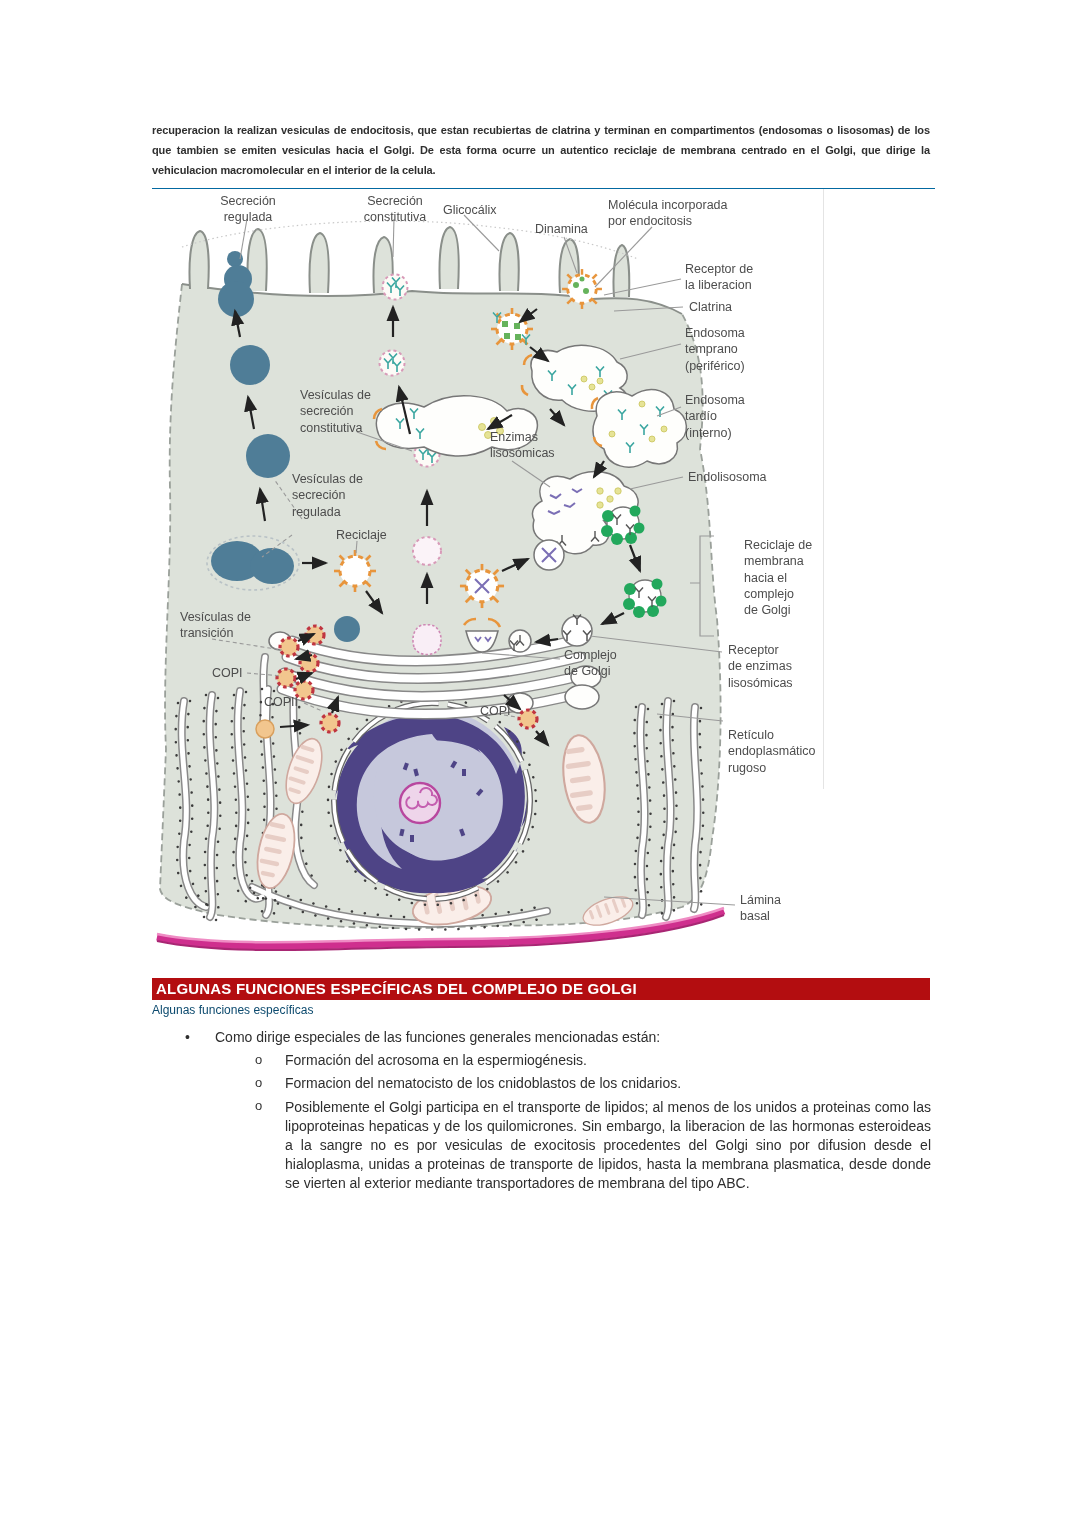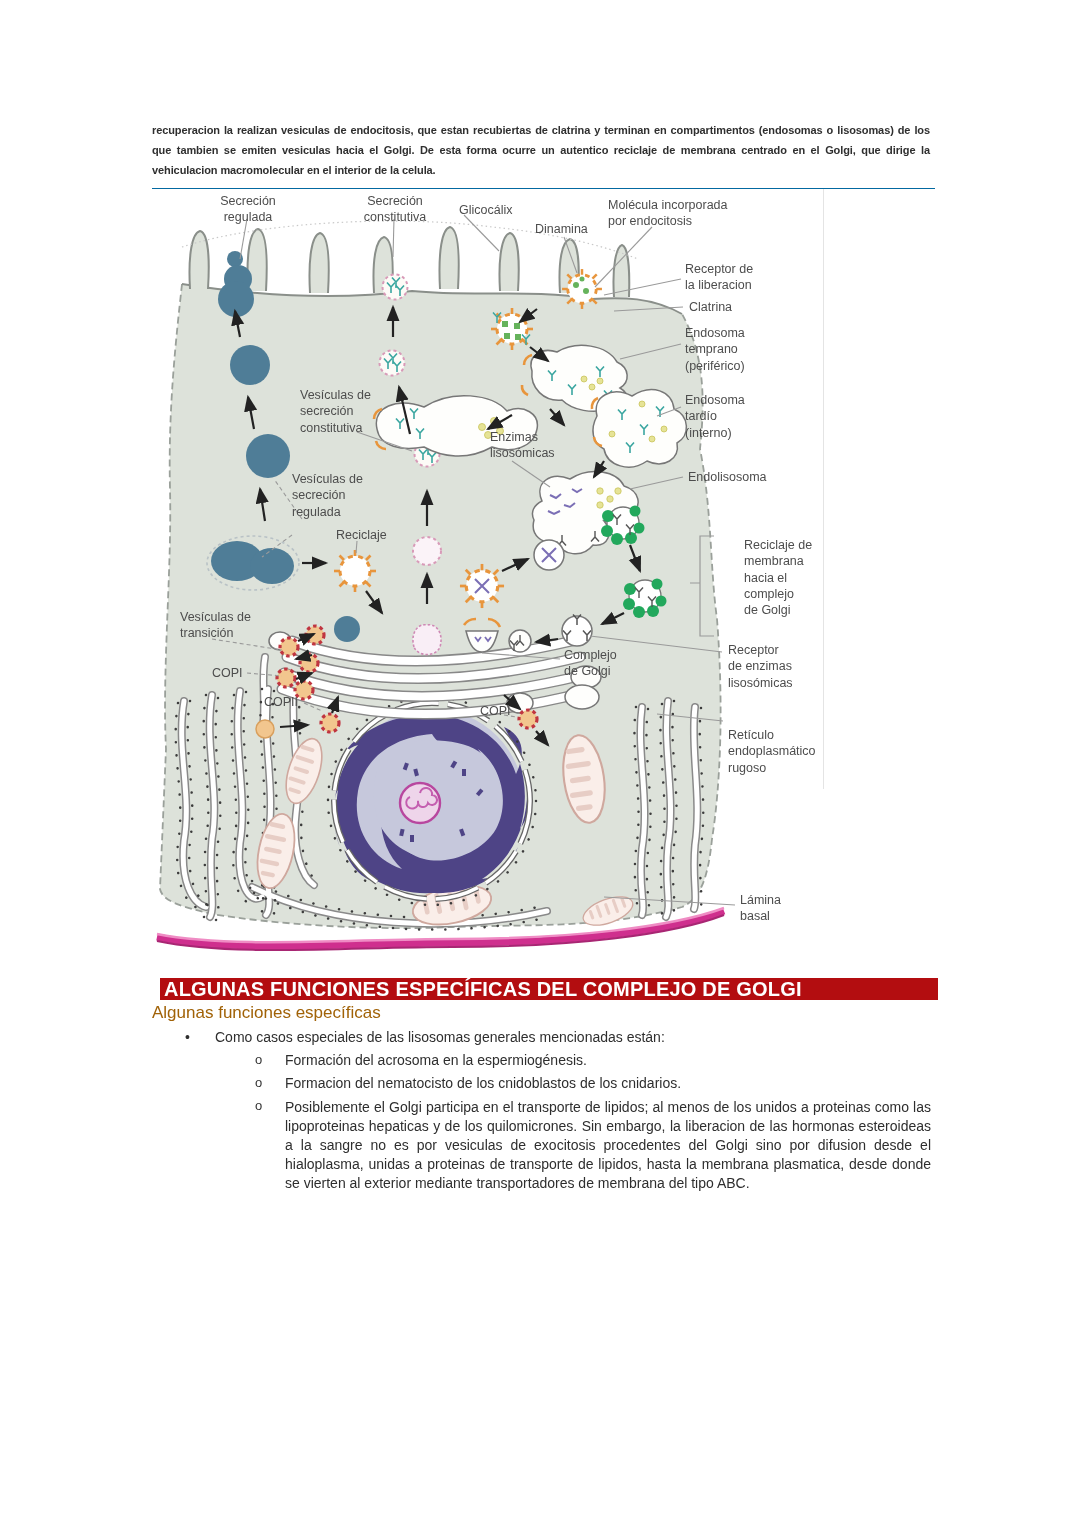--- a/index.html
+++ b/index.html
@@ -3,22 +3,22 @@
 <meta charset="utf-8">
 <style>
   html,body{margin:0;padding:0;background:#fff;}
   body{width:1080px;height:1527px;position:relative;font-family:"Liberation Sans",sans-serif;color:#2e2e2e;overflow:hidden;}
   .intro{position:absolute;left:152px;top:120px;width:778px;font-size:11px;line-height:20px;text-align:justify;color:#2f2f2f;font-weight:bold;font-family:"Liberation Sans",sans-serif;letter-spacing:-0.1px;}
   .figure{position:absolute;left:152px;top:188px;width:783px;height:776px;border-top:1px solid #0369a1;}
   .figure svg{position:absolute;left:0;top:0;}
   .fig-vline{position:absolute;left:671px;top:0;width:1px;height:600px;background:#e4e4e4;}
   .fig-label{position:absolute;font-size:12.5px;line-height:1.3;color:#4d4d4d;white-space:pre-line;}
   .fig-label.c{text-align:center;}
-  .section-bar{position:absolute;left:160px;top:978px;width:778px;height:22px;line-height:22px;padding-left:4px;box-sizing:border-box;font-size:20px;font-weight:bold;letter-spacing:0.2px;}
-  .subtitle{position:absolute;left:152px;top:1003px;font-size:17px;color:#a16207;}
+  .section-bar{position:absolute;left:152px;top:978px;width:778px;height:22px;line-height:22px;padding-left:4px;box-sizing:border-box;font-size:15px;font-weight:bold;letter-spacing:0.2px;}
+  .subtitle{position:absolute;left:152px;top:1003px;font-size:12px;color:#0c4a6e;}
   .bullet-row{position:absolute;display:flex;}
   .bullet-glyph{width:30px;font-size:14px;}
   .b-main{left:185px;top:1029px;width:720px;font-size:14px;}
   .sub-row{position:absolute;display:flex;}
   .sub-glyph{width:30px;font-size:13px;color:#333;}
   .s1{left:255px;top:1052px;width:680px;font-size:14px;}
   .s2{left:255px;top:1075px;width:680px;font-size:14px;}
   .s3{left:255px;top:1098px;width:676px;font-size:14px;}
   .s3 .sub-text{text-align:justify;line-height:19px;}
   .sub-text{flex:1;}
@@ -422,21 +422,21 @@
       <path d="M562,347 L548,347 L548,447 L562,447 M548,394 L538,394" fill="none" stroke="#9a9a9a" stroke-width="1.2"></path>
     </g>
   </svg>
 
   <div class="fig-vline"></div>
 
   <div class="fig-label c" style="left:52px;top:4px;width:88px">Secreción
 regulada</div>
   <div class="fig-label c" style="left:196px;top:4px;width:94px">Secreción
 constitutiva</div>
-  <div class="fig-label" style="left:307px;top:13px">Glicocálix</div>
+  <div class="fig-label" style="left:291px;top:13px">Glicocálix</div>
   <div class="fig-label" style="left:383px;top:32px">Dinamina</div>
   <div class="fig-label" style="left:456px;top:8px;width:145px">Molécula incorporada
 por endocitosis</div>
   <div class="fig-label" style="left:533px;top:72px">Receptor de
 la liberacion</div>
   <div class="fig-label" style="left:537px;top:110px">Clatrina</div>
   <div class="fig-label" style="left:533px;top:136px">Endosoma
 temprano
 (periférico)</div>
   <div class="fig-label" style="left:533px;top:203px">Endosoma
@@ -473,21 +473,21 @@
   <div class="fig-label" style="left:588px;top:703px">Lámina
 basal</div>
 </div>
 
 <div class="section-bar" style="background:#b30d10;color:#ffffff;">ALGUNAS FUNCIONES ESPECÍFICAS DEL COMPLEJO DE GOLGI</div>
 
 <div class="subtitle">Algunas funciones específicas</div>
 
 <div class="bullet-row b-main">
   <span class="bullet-glyph">•</span>
-  <span class="sub-text">Como casos especiales de las lisosomas generales mencionadas están:</span>
+  <span class="sub-text">Como dirige especiales de las funciones generales mencionadas están:</span>
 </div>
 
 <div class="sub-row s1">
   <span class="sub-glyph">o</span>
   <span class="sub-text">Formación del acrosoma en la espermiogénesis.</span>
 </div>
 <div class="sub-row s2">
   <span class="sub-glyph">o</span>
   <span class="sub-text">Formacion del nematocisto de los cnidoblastos de los cnidarios.</span>
 </div>

